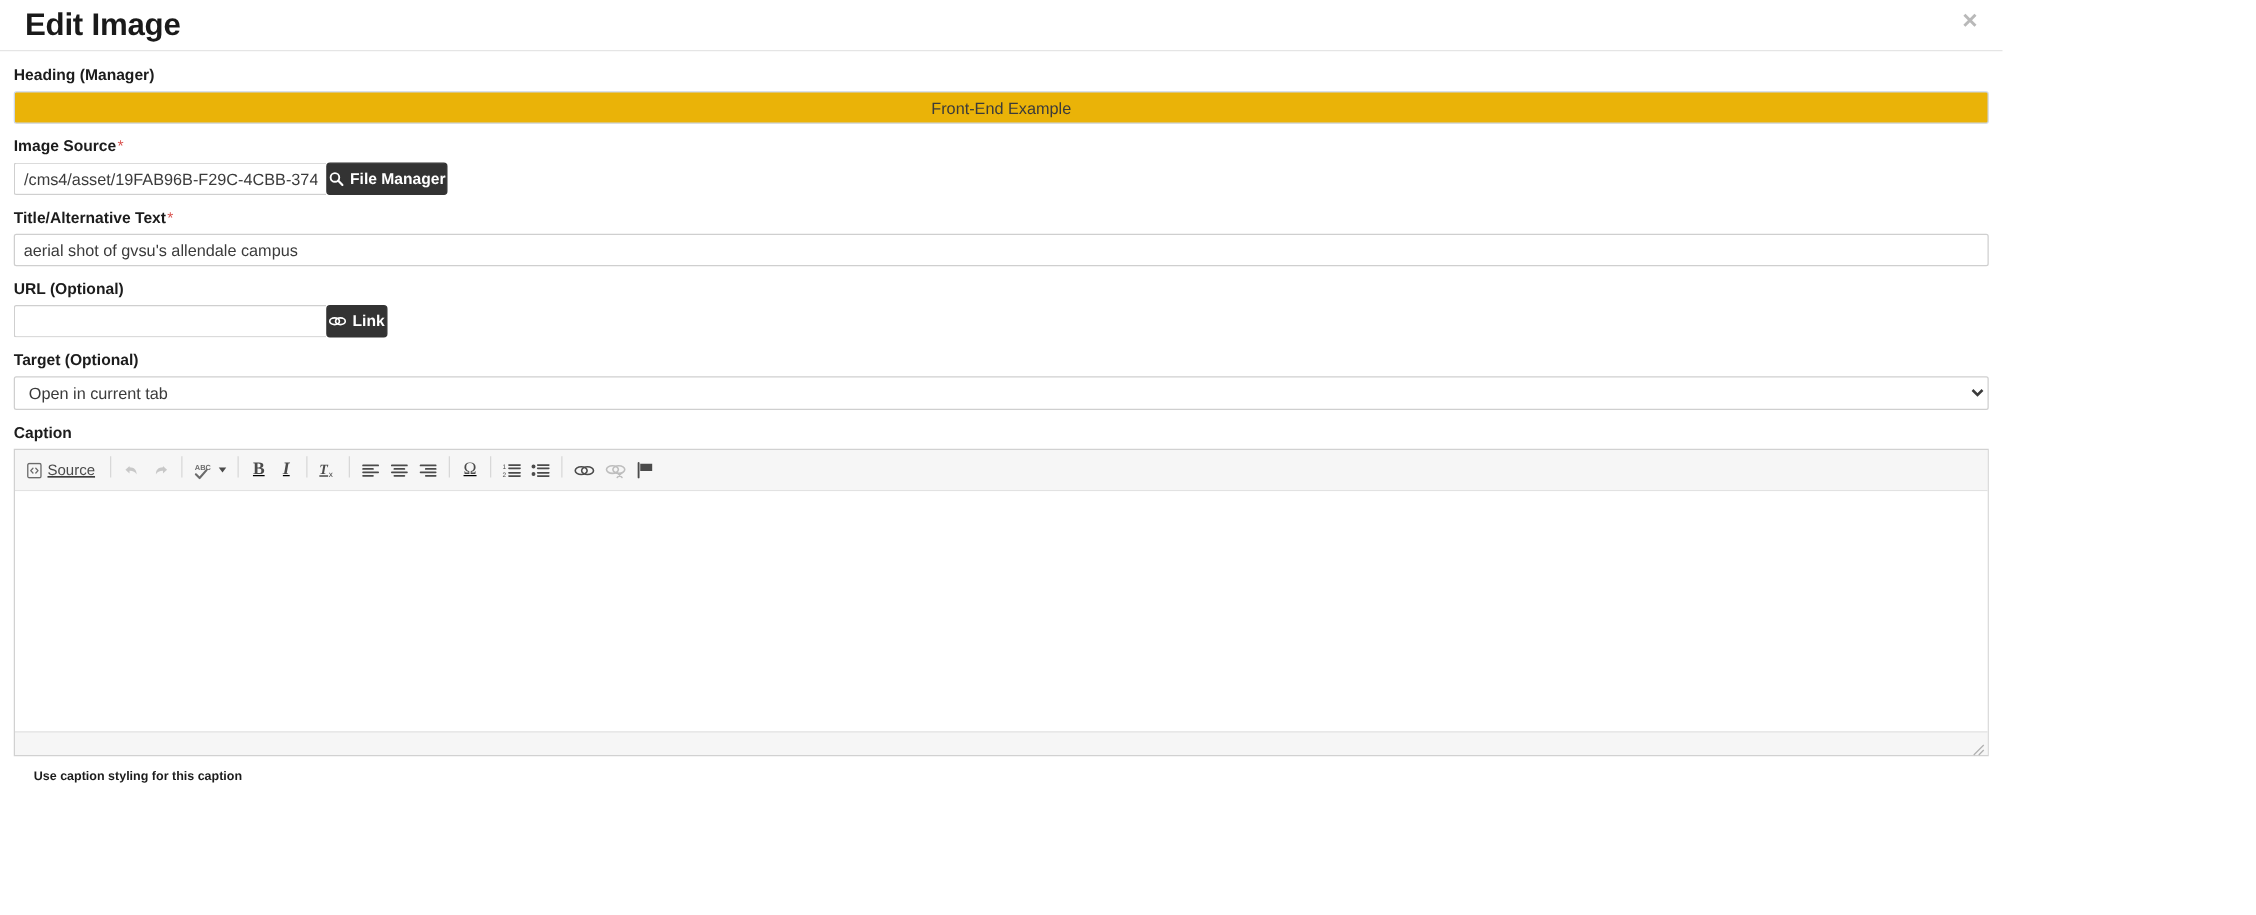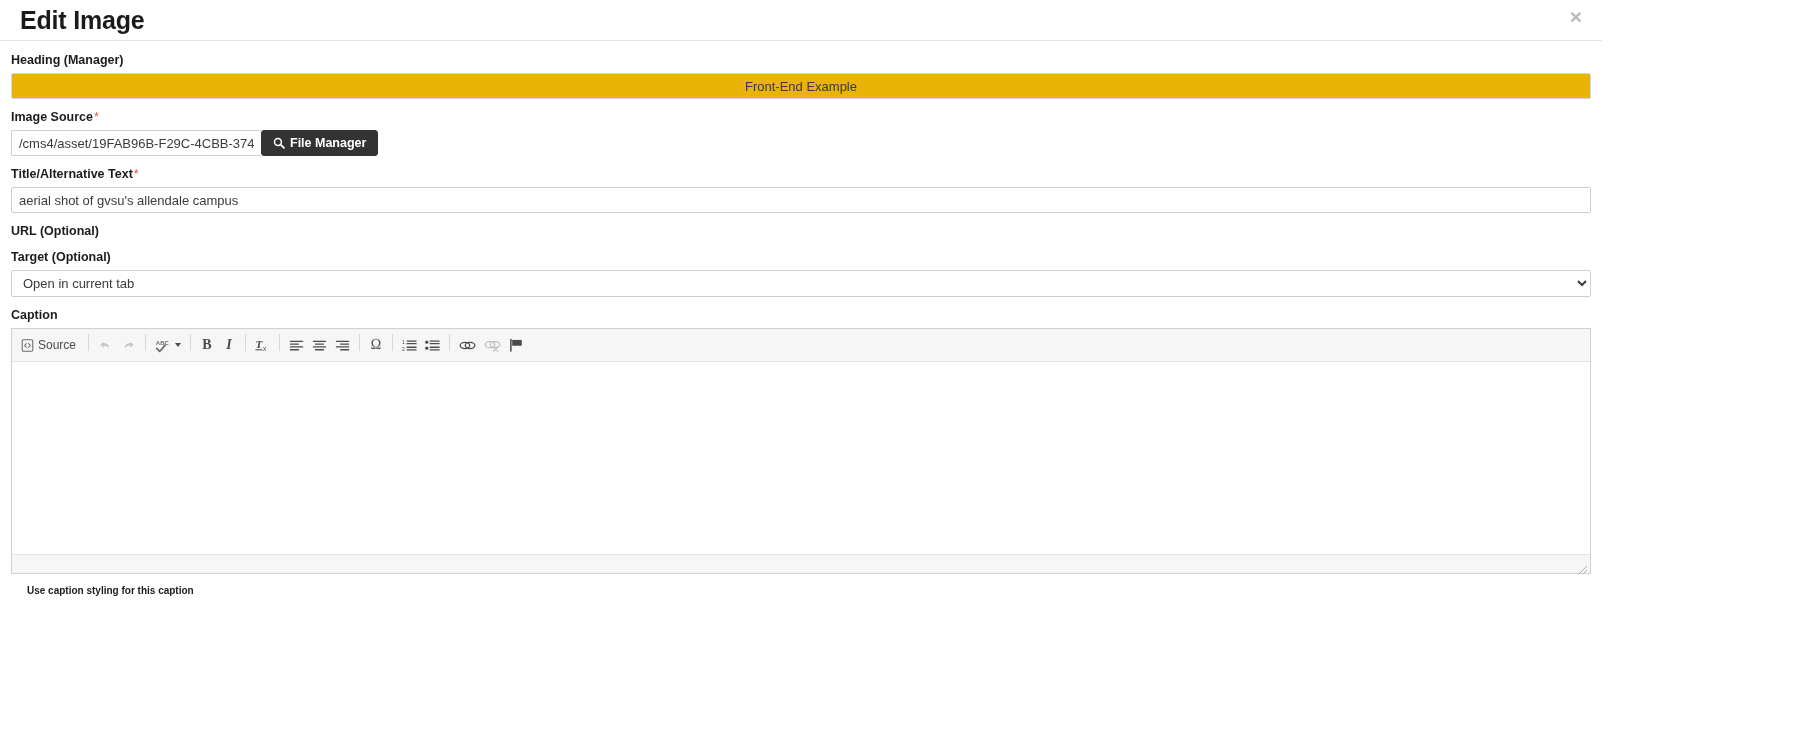--- a/index.html
+++ b/index.html
@@ -77,21 +77,21 @@
     width: 250px;
     border-right: none;
     border-top-right-radius: 0;
     border-bottom-right-radius: 0;
   }
   .btn-dark {
     display: inline-flex;
     align-items: center;
     gap: 5px;
     height: 26px;
-    padding: 0 11px;
+    padding: 0 1px;
     background: #333333;
     color: #ffffff;
     font-size: 12.5px;
     font-weight: bold;
     border: 1px solid #333333;
     border-radius: 3px;
     cursor: pointer;
     white-space: nowrap;
     font-family: "Liberation Sans", sans-serif;
   }
@@ -120,20 +120,21 @@
   }
 
   
   .cke { border: 1px solid #d1d1d1; background: #fff; }
   .cke-top {
     background: #f6f6f6;
     border-bottom: 1px solid #e2e2e2;
     padding: 5px 4px;
     display: flex; 
     flex-wrap: nowrap;
+    text-decoration: underline;
   }
   .cke-group { display: flex; align-items: center; }
   .cke-sep {
     width: 1px; height: 17px;
     background: #d8d8d8;
     margin: 0 5px;
   }
   .cke-btn {
     display: inline-flex;
     align-items: center;
@@ -230,20 +231,32 @@
 
     <div class="form-group">
       <label class="ctl-label">
         <span>Title/Alternative Text</span><span class="req">*</span>
       </label>
       <input class="text-input" type="text" value="aerial shot of gvsu's allendale campus" style="">
     </div>
 
     <div class="form-group">
       <label class="ctl-label">URL (Optional)</label>
+      <div class="input-group">
+        <input class="text-input" type="text" value="" style="">
+        <button class="btn-dark">
+          <span>
+            <svg width="14" height="12" viewBox="0 0 18 14" aria-hidden="true">
+              <ellipse cx="6" cy="7" rx="5" ry="3.4" fill="none" stroke="#fff" stroke-width="1.7"></ellipse>
+              <ellipse cx="12" cy="7" rx="5" ry="3.4" fill="none" stroke="#fff" stroke-width="1.7"></ellipse>
+            </svg>
+          </span>
+          <span>Link</span>
+        </button>
+      </div>
     </div>
 
     <div class="form-group">
       <label class="ctl-label">Target (Optional)</label>
       <select class="select-input">
         <option>Open in current tab</option>
         <option>Open in new tab</option>
       </select>
     </div>
 

